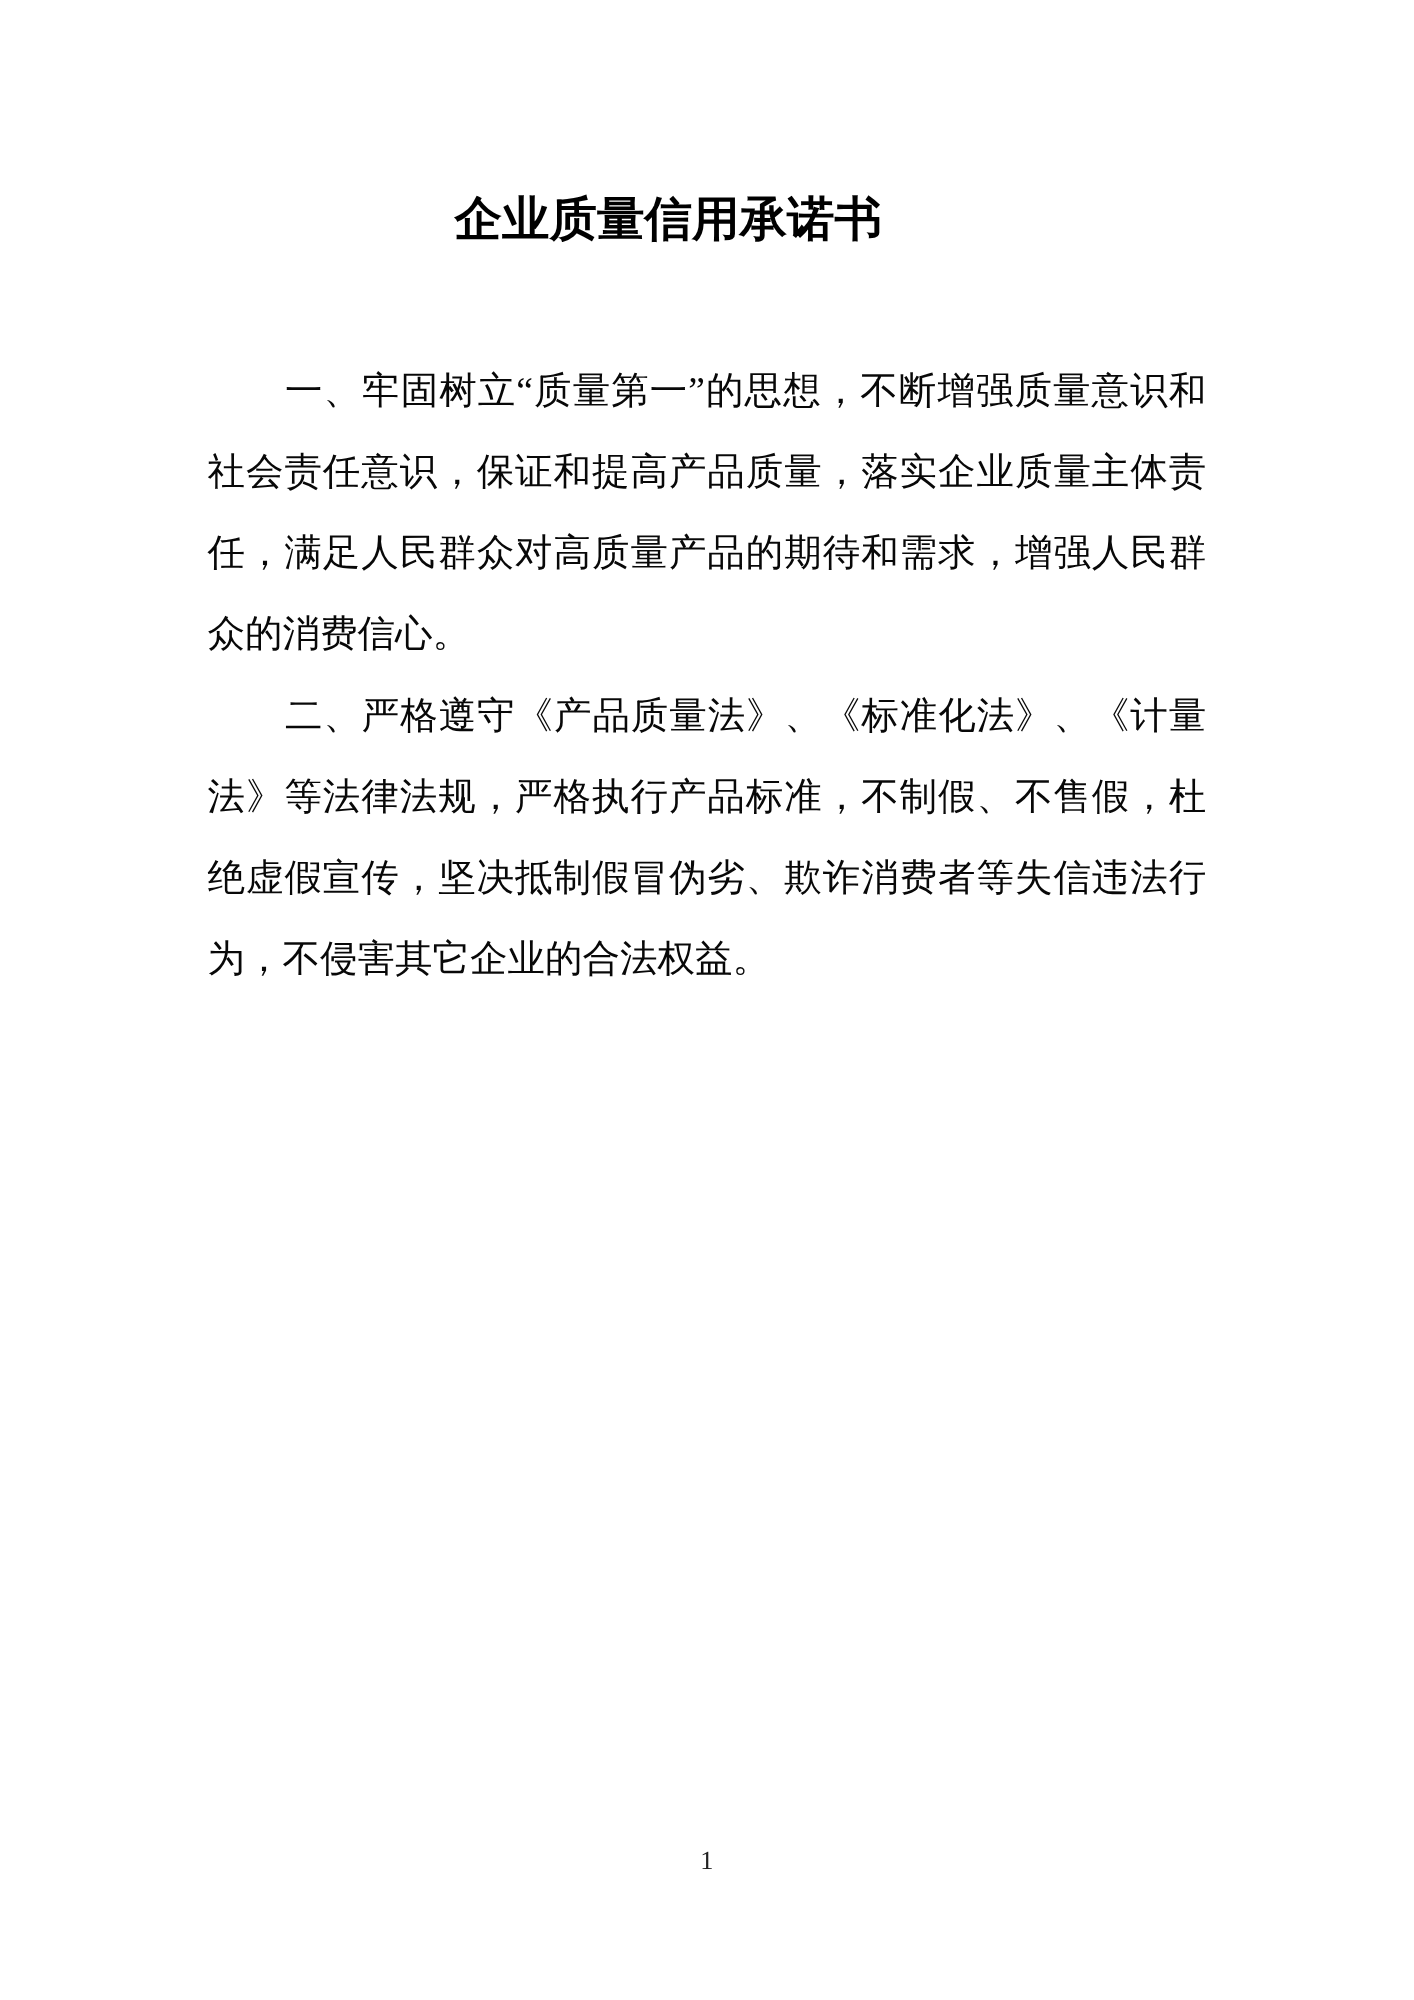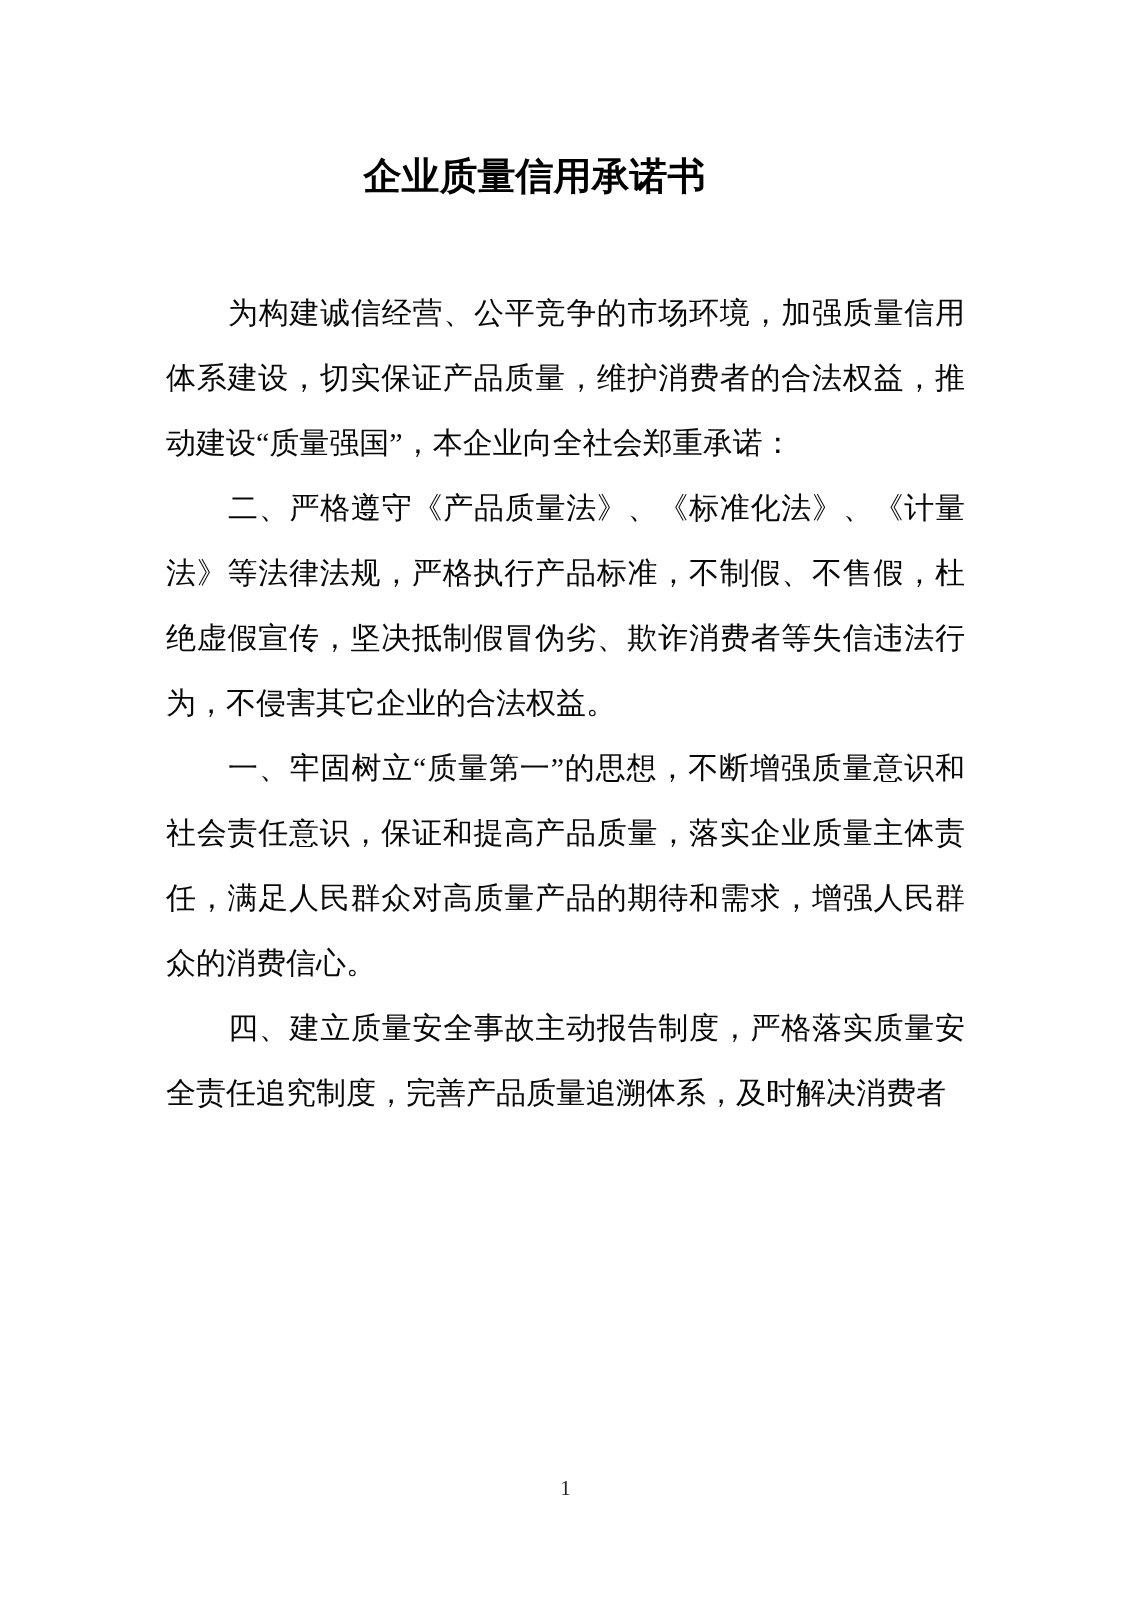--- a/index.html
+++ b/index.html
@@ -57,21 +57,19 @@
   }
 </style>
 </head>
 <body>
 
 <div class="page">
 
   <h1 class="doc-title">企业质量信用承诺书</h1>
 
   <div class="doc-body">
-    <p>为构建诚信经营、公平竞争的市场环境，加强质量信用体系建设，切实保证产品质量，维护消费者的合法权益，推动建设“质量强国”，本企业向全社会郑重承诺：</p>
+    <p>一、牢固树立“质量第一”的思想，不断增强质量意识和社会责任意识，保证和提高产品质量，落实企业质量主体责任，满足人民群众对高质量产品的期待和需求，增强人民群众的消费信心。</p>
     <p>二、严格遵守《产品质量法》、《标准化法》、《计量法》等法律法规，严格执行产品标准，不制假、不售假，杜绝虚假宣传，坚决抵制假冒伪劣、欺诈消费者等失信违法行为，不侵害其它企业的合法权益。</p>
-    <p>一、牢固树立“质量第一”的思想，不断增强质量意识和社会责任意识，保证和提高产品质量，落实企业质量主体责任，满足人民群众对高质量产品的期待和需求，增强人民群众的消费信心。</p>
-    <p>四、建立质量安全事故主动报告制度，严格落实质量安全责任追究制度，完善产品质量追溯体系，及时解决消费者</p>
   </div>
 
   <div class="page-number">1</div>
 
 </div>
 
 </body></html>

